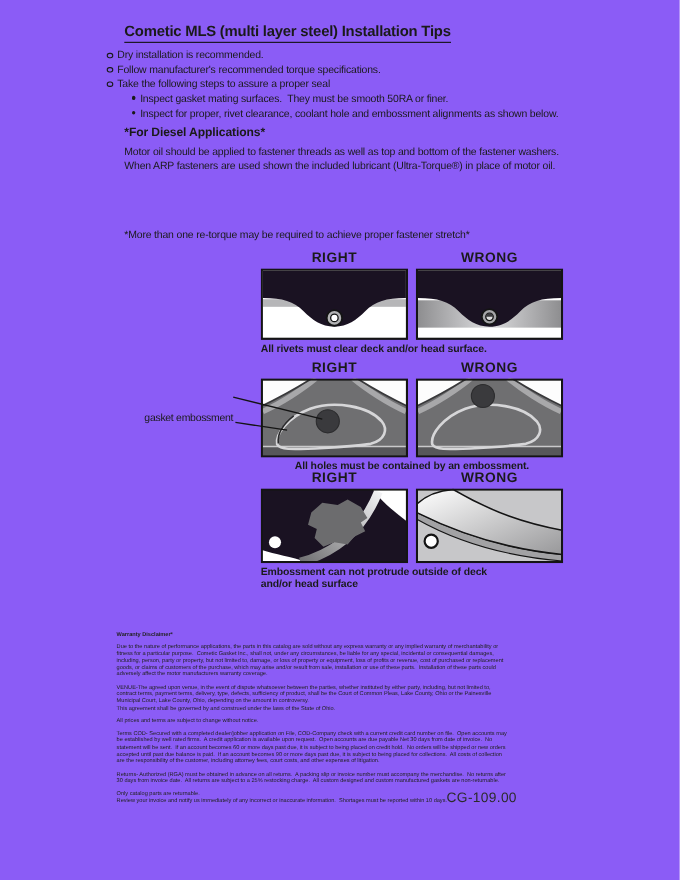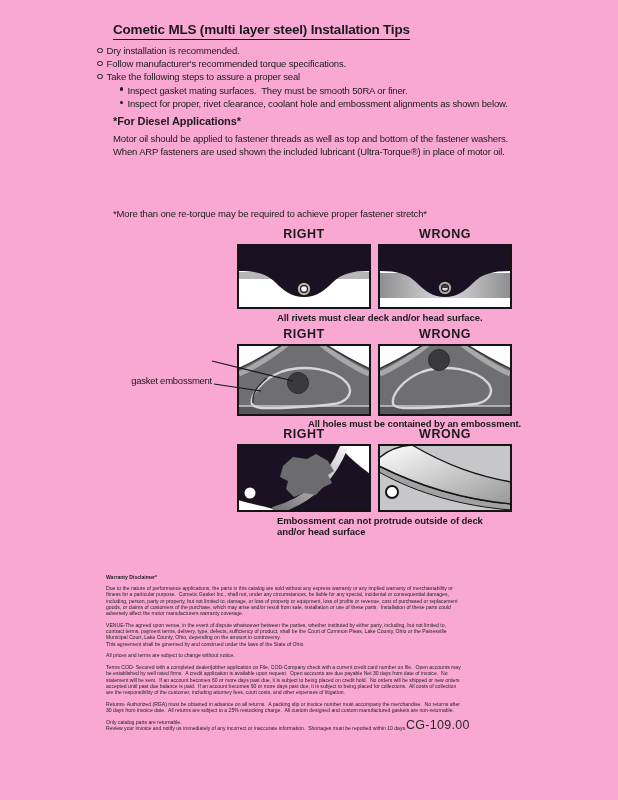--- a/index.html
+++ b/index.html
@@ -1,17 +1,17 @@
 <!DOCTYPE html>
 <html><head>
 <meta charset="utf-8">
 <style>
   html,body { margin:0; padding:0; background:#fff; }
   .page {
-    position:relative; width:618px; height:800px; background:#f9a8d4;
+    position:relative; width:618px; height:800px; background:#8b5cf6;
     font-family:"Liberation Sans", sans-serif; color:#1a1a1a; overflow:hidden;
   }
   .abs { position:absolute; }
   .title {
     font-size:13.5px; font-weight:bold; letter-spacing:-0.2px;
     border-bottom:1.6px solid #111; padding-bottom:2px; display:inline-block;
   }
   .body-text { font-size:9.5px; line-height:13.2px; letter-spacing:-0.15px; white-space:pre-wrap; width:460px; }
   .h2 { font-size:11px; font-weight:bold; letter-spacing:-0.1px; }
   .bullet-row { display:flex; align-items:flex-start; height:13.2px; }
@@ -19,21 +19,21 @@
     width:3.6px; height:3.6px; border:1px solid #1a1a1a; border-radius:50%;
     margin:3.5px 4px 0 0; flex:none;
   }
   .marker-dot {
     width:3.4px; height:3.4px; background:#1a1a1a; border-radius:50%;
     margin:3.8px 4px 0 0; flex:none;
   }
   .bullet-text { font-size:9.5px; line-height:13.2px; letter-spacing:-0.15px; white-space:pre; }
   .sub { margin-left:23px; }
   .rw-label { font-size:12.5px; font-weight:bold; letter-spacing:0.5px; width:134px; text-align:center; }
-  .caption { font-size:9.5px; font-weight:bold; letter-spacing:-0.1px; line-height:11px; white-space:pre-wrap;margin-left:40px; }
+  .caption { font-size:9.5px; font-weight:bold; letter-spacing:-0.1px; line-height:11px; white-space:pre-wrap; }
   .callout { font-size:9.5px; letter-spacing:-0.25px; line-height:10.5px; text-align:right; white-space:pre-wrap; width:112px; }
   .fineprint { font-size:5.1px; line-height:6.25px; color:#222; white-space:pre-wrap; width:430px; margin:0 0 5.5px 0; }
   .fineprint-heading { font-size:5.1px; font-weight:bold; color:#222; margin:0 0 5px 0; }
   .page-code { font-size:12.5px; letter-spacing:0.3px; color:#2b2b2b; }
   svg { display:block; }
 </style>
 </head>
 <body>
 
 <div class="page">

